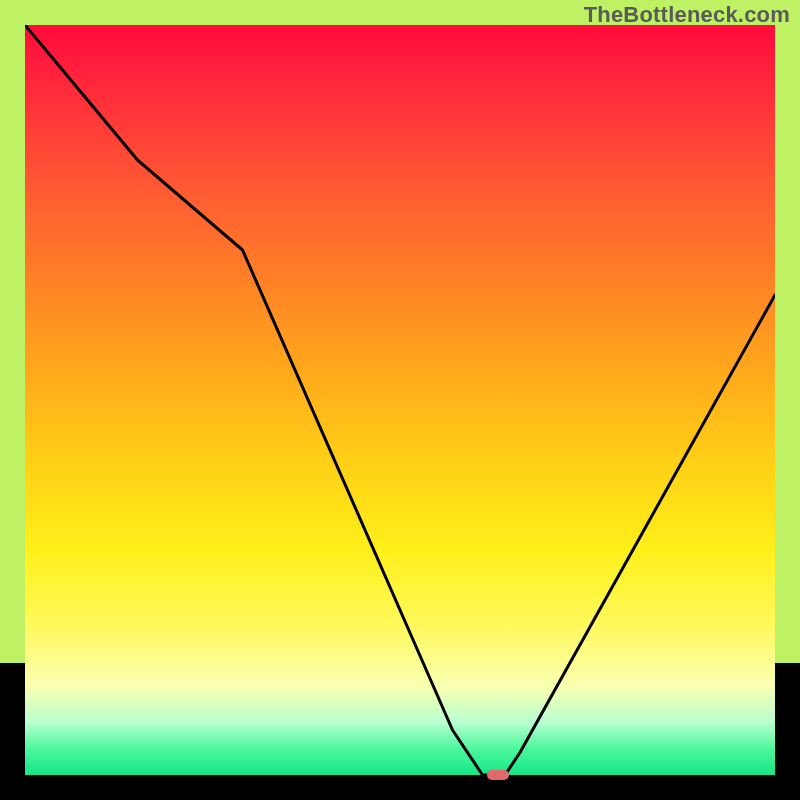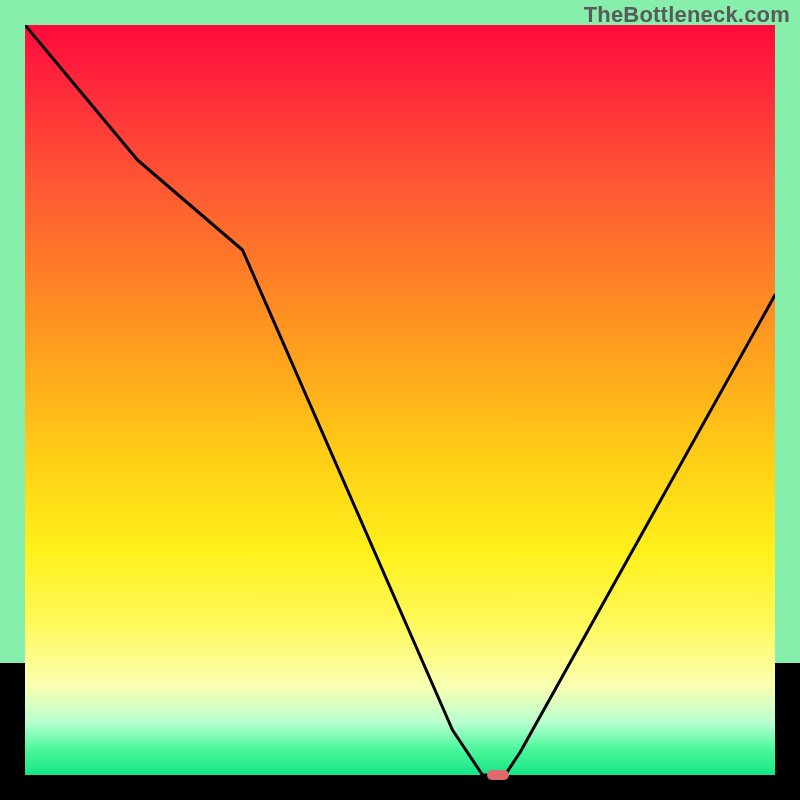--- a/index.html
+++ b/index.html
@@ -8,21 +8,21 @@
     width: 800px;
     height: 800px;
     background: #000;
     overflow: hidden;
     font-family: Arial, Helvetica, sans-serif;
   }
   .frame {
     position: relative;
     width: 800px;
     height: 663px;
-    background: #86efac;
+    background: #bef264;
   }
   .plot-area {
     position: absolute;
     left: 25px;
     top: 25px;
     width: 750px;
     height: 750px;
     background: linear-gradient(to bottom,
       #ff0a3c 0%,
       #ff2f3a 10%,

